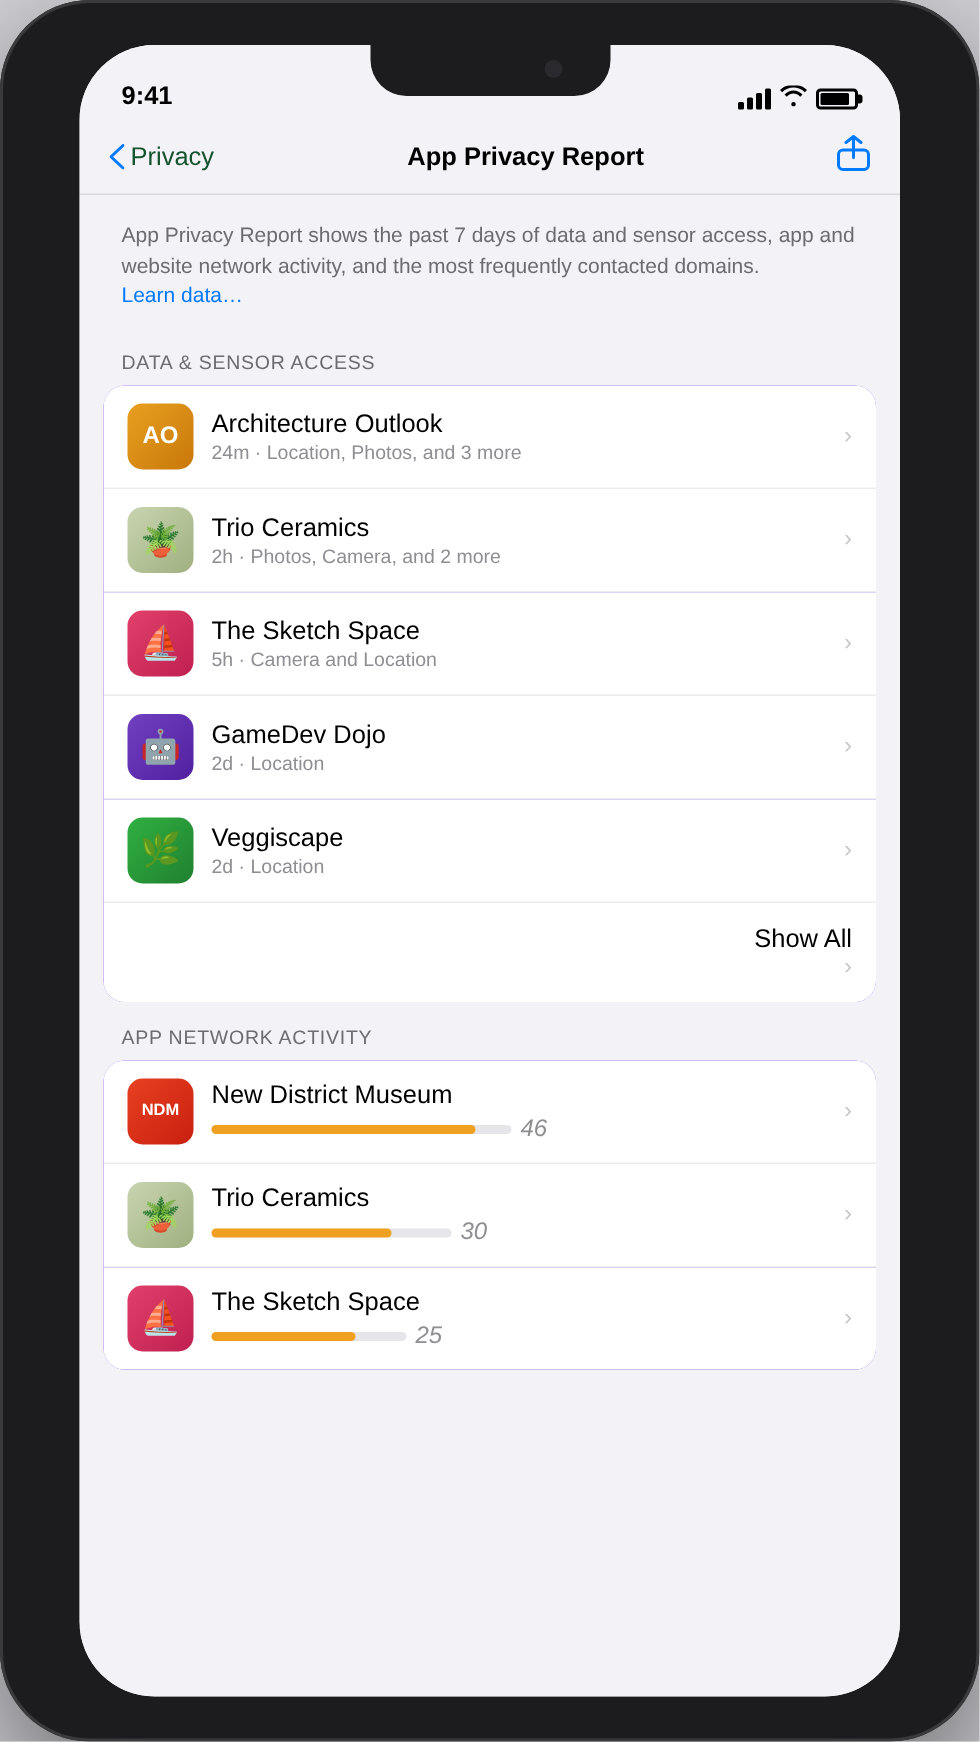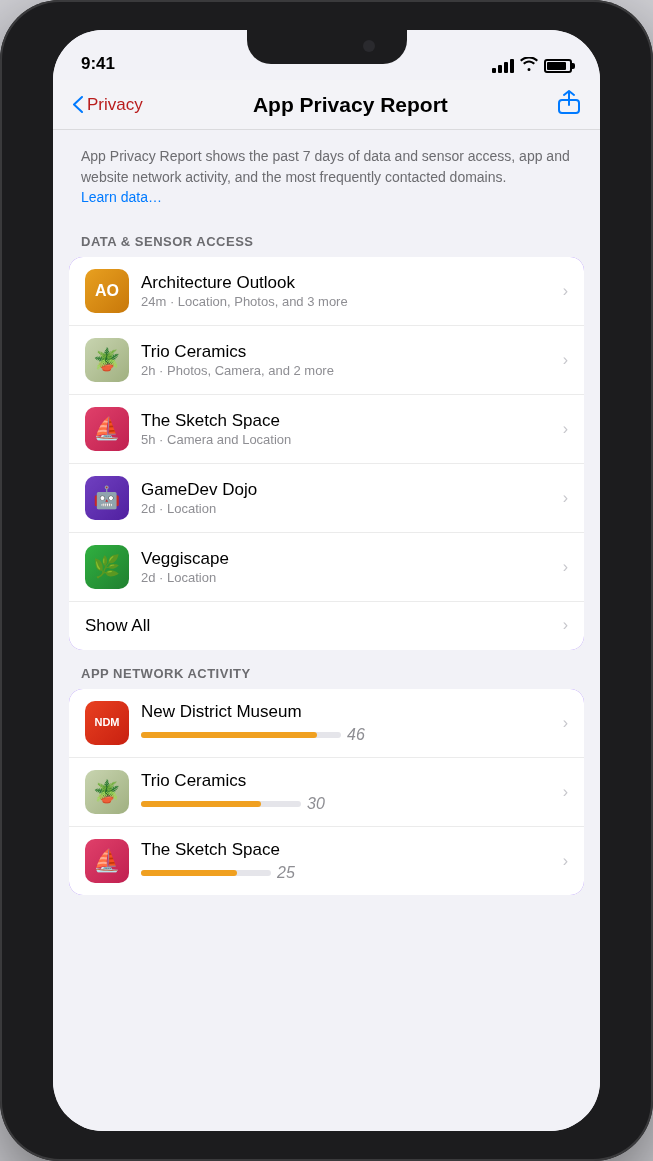--- a/index.html
+++ b/index.html
@@ -109,27 +109,27 @@
       height: 50px;
       background: rgba(242,242,247,0.95);
       display: flex;
       align-items: center;
       justify-content: space-between;
       padding: 0 20px;
       border-bottom: 1px solid rgba(0,0,0,0.1);
     }
     .nav-back {
       display: flex; align-items: center;
-      color: #b91c1c;
+      color: #14532d;
       font-size: 17px;
       cursor: pointer;
       gap: 4px;
     }
     .nav-title {
-      font-size: 21px;
+      font-size: 17px;
       font-weight: 600;
       color: #000;
     }
     .nav-share {
       color: #007aff;
       font-size: 20px;
       cursor: pointer;
     }
 
     
@@ -150,21 +150,21 @@
       line-height: 1.5;
     }
     .info-link {
       color: #007aff;
       font-size: 14px;
     }
 
     
     .section-header {
       font-size: 13px;
-      font-weight: 700;
+      font-weight: 400;
       color: #6c6c70;
       letter-spacing: 0.5px;
       text-transform: uppercase;
       padding: 16px 28px 8px;
     }
 
     
     .list-card {
       background: #8b5cf6;
       margin: 0 16px;
@@ -232,24 +232,25 @@
 
     .chevron {
       color: #c7c7cc;
       font-size: 16px;
       margin-left: 8px;
     }
 
     
     .show-all-item {
       display: flex;
-      align-items: flex-start;
+      align-items: flex-end;
       padding: 14px 16px;
       cursor: pointer;
       background: #fff;
+      flex-direction: column;
     }
     .show-all-text {
       flex: 1;
       font-size: 17px;
       color: #000;
     }
 
     
     .footer-caption {
       padding: 8px 28px 4px;

